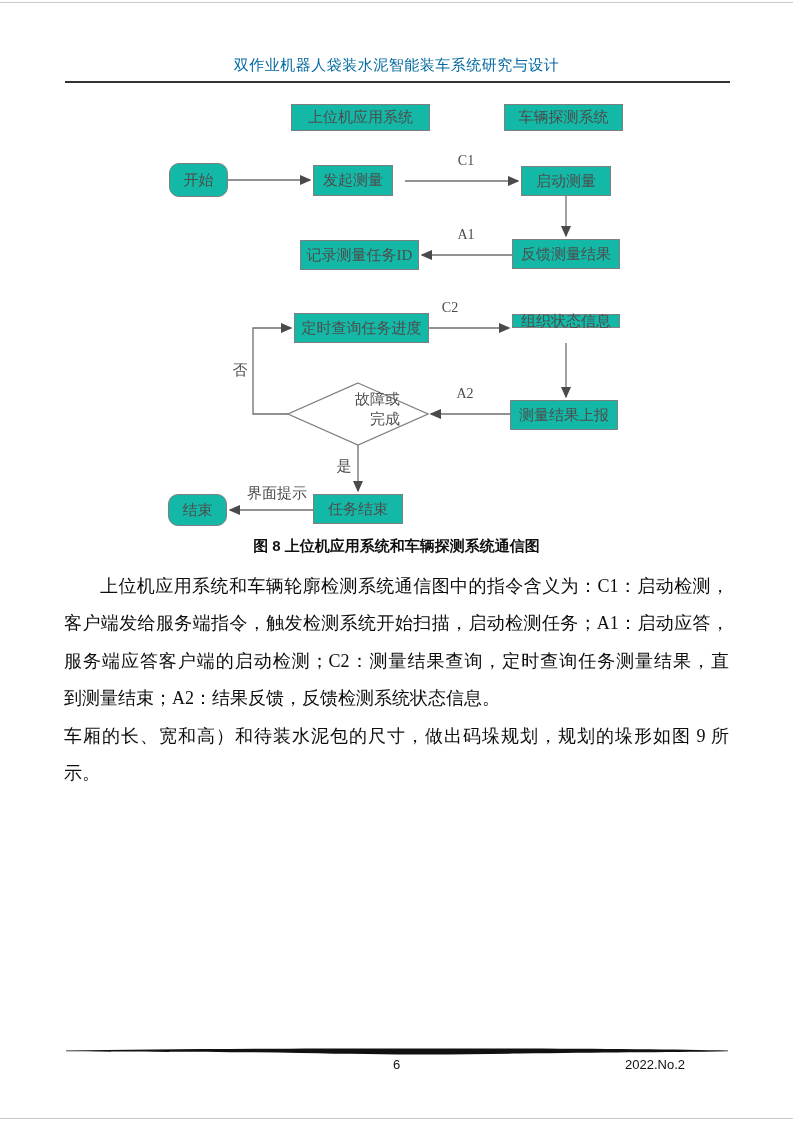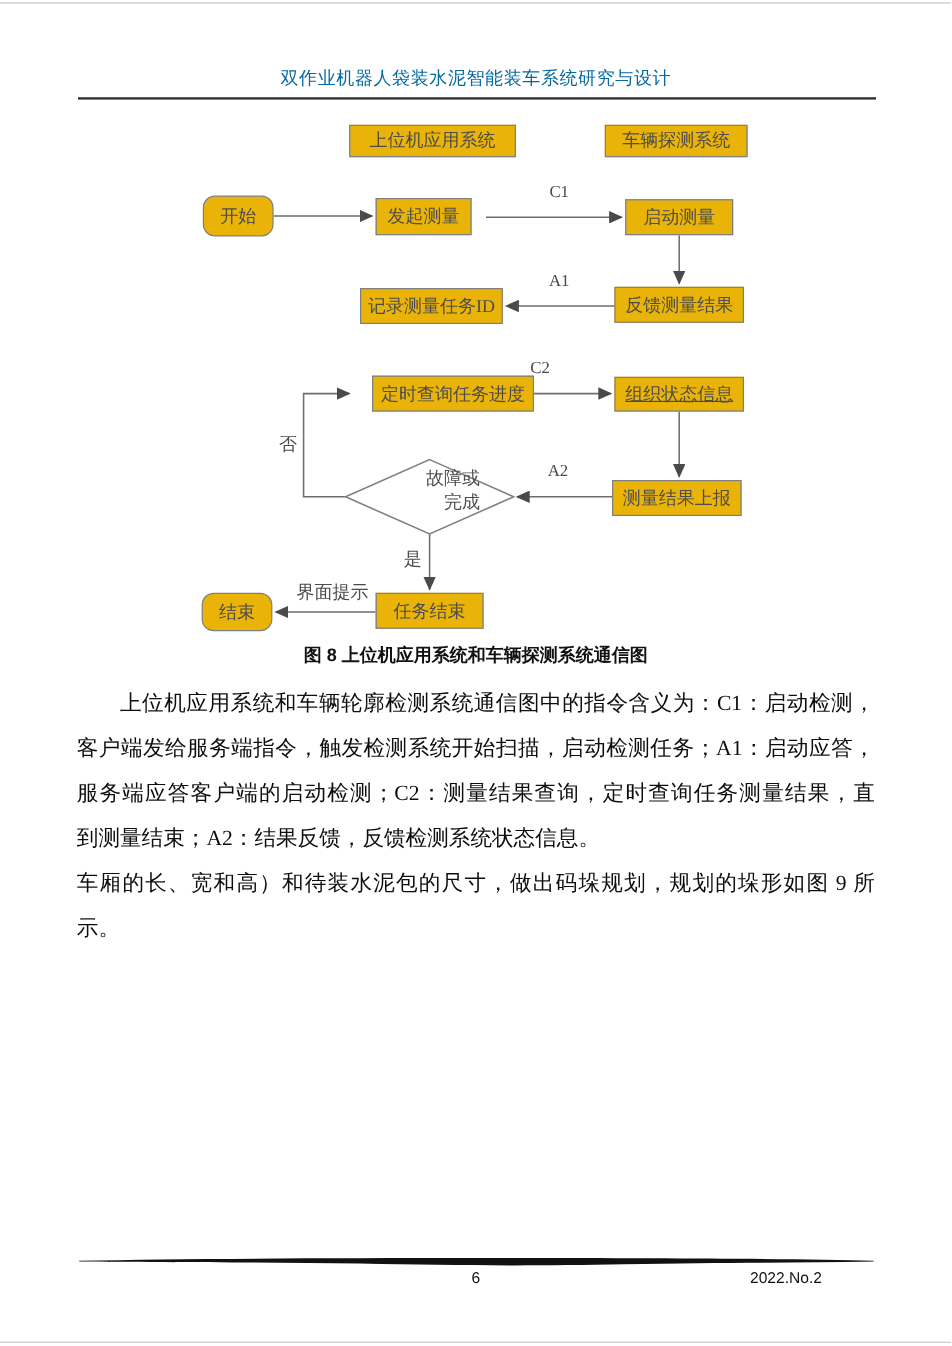--- a/index.html
+++ b/index.html
@@ -19,21 +19,21 @@
     position:absolute; top:56px; left:0; width:793px;
     text-align:center; font-size:15px; letter-spacing:0.5px; color:#0369a1;
   }
   .header-rule { position:absolute; top:81px; left:65px; width:665px; height:2px; background:#333; }
 
   
   .flow { position:absolute; top:95px; left:0; width:793px; height:450px; }
   .flow svg.wires { position:absolute; top:0; left:0; }
   .node {
     position:absolute; box-sizing:border-box;
-    border:1px solid #7f7f7f; background:#eab308;
+    border:1px solid #7f7f7f; background:#14b8a6;
     display:flex; align-items:center; justify-content:center;
     font-size:15px; color:#4d4d4d; white-space:nowrap;
   }
   .node.rounded { border-radius:10px; }
   .flabel {
     position:absolute; font-size:14px; color:#4a4a4a;
     text-align:center; white-space:nowrap;
   }
   .diamond-text {
     position:absolute; left:316px; top:294px; width:84px;
@@ -101,22 +101,22 @@
     </svg>
 
     <div class="node" style="left:291px; top:9px; width:139px; height:27px;">上位机应用系统</div>
     <div class="node" style="left:504px; top:9px; width:119px; height:27px;">车辆探测系统</div>
 
     <div class="node rounded" style="left:169px; top:68px; width:59px; height:34px;">开始</div>
     <div class="node" style="left:313px; top:70px; width:80px; height:31px;">发起测量</div>
     <div class="node" style="left:521px; top:71px; width:90px; height:30px;">启动测量</div>
     <div class="node" style="left:300px; top:145px; width:119px; height:30px;">记录测量任务ID</div>
     <div class="node" style="left:512px; top:144px; width:108px; height:30px;">反馈测量结果</div>
-    <div class="node" style="left:294px; top:218px; width:135px; height:30px;margin-left:16px;">定时查询任务进度</div>
-    <div class="node" style="left:512px; top:219px; width:108px; height:29px;text-decoration:underline;">组织状态信息</div>
+    <div class="node" style="left:294px; top:218px; width:135px; height:30px;">定时查询任务进度</div>
+    <div class="node" style="left:512px; top:219px; width:108px; height:14px;">组织状态信息</div>
     <div class="node" style="left:510px; top:305px; width:108px; height:30px;">测量结果上报</div>
     <div class="diamond-text">
       <div>故障或</div>
       <div>完成</div>
     </div>
     <div class="node" style="left:313px; top:399px; width:90px; height:30px;">任务结束</div>
     <div class="node rounded" style="left:168px; top:399px; width:59px; height:32px;">结束</div>
 
     <div class="flabel" style="left:450px; top:58px;  width:32px;">C1</div>
     <div class="flabel" style="left:450px; top:132px; width:32px;">A1</div>

